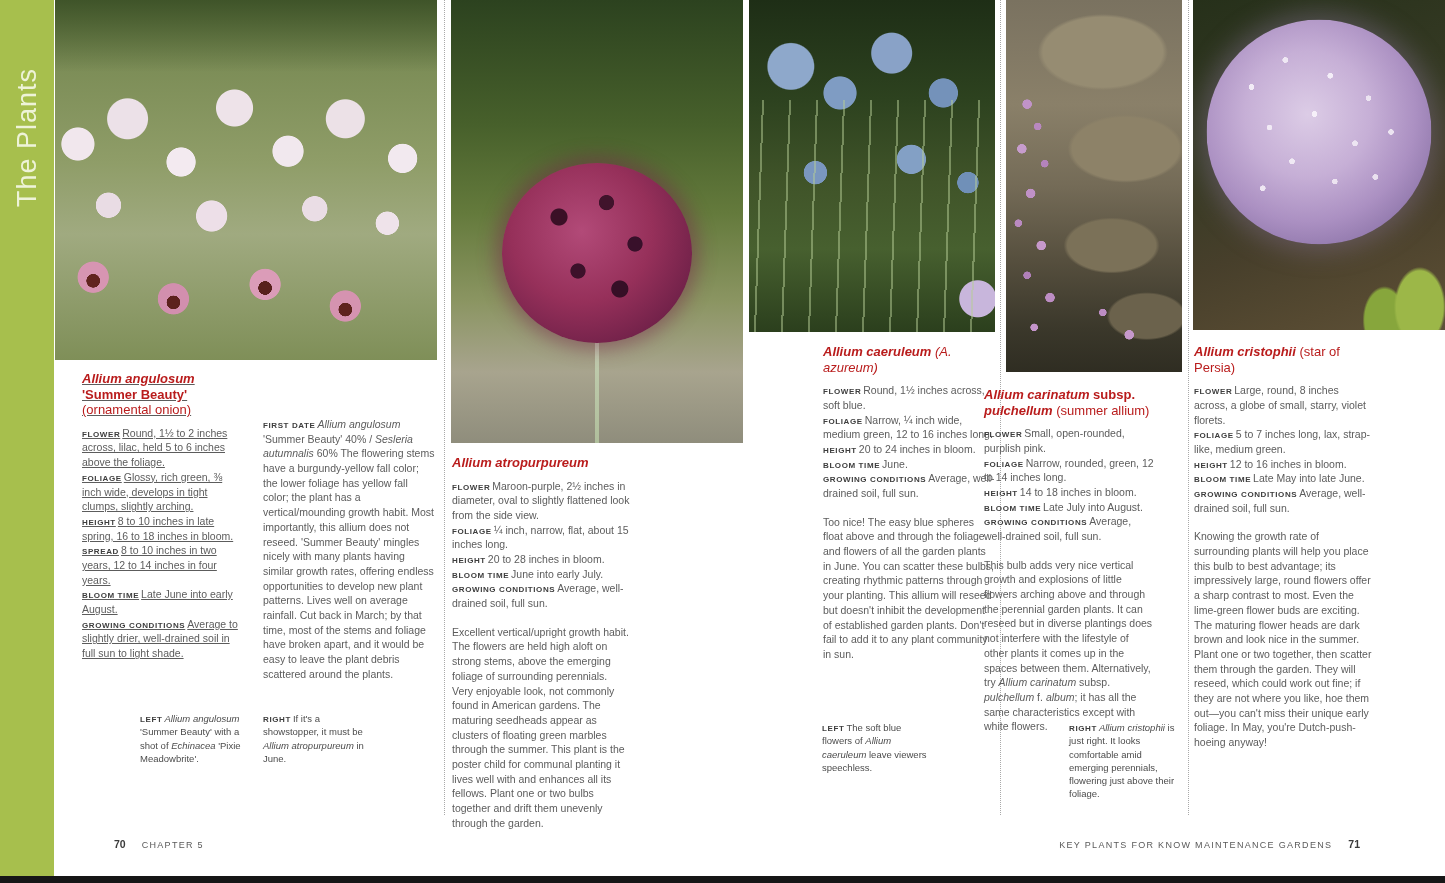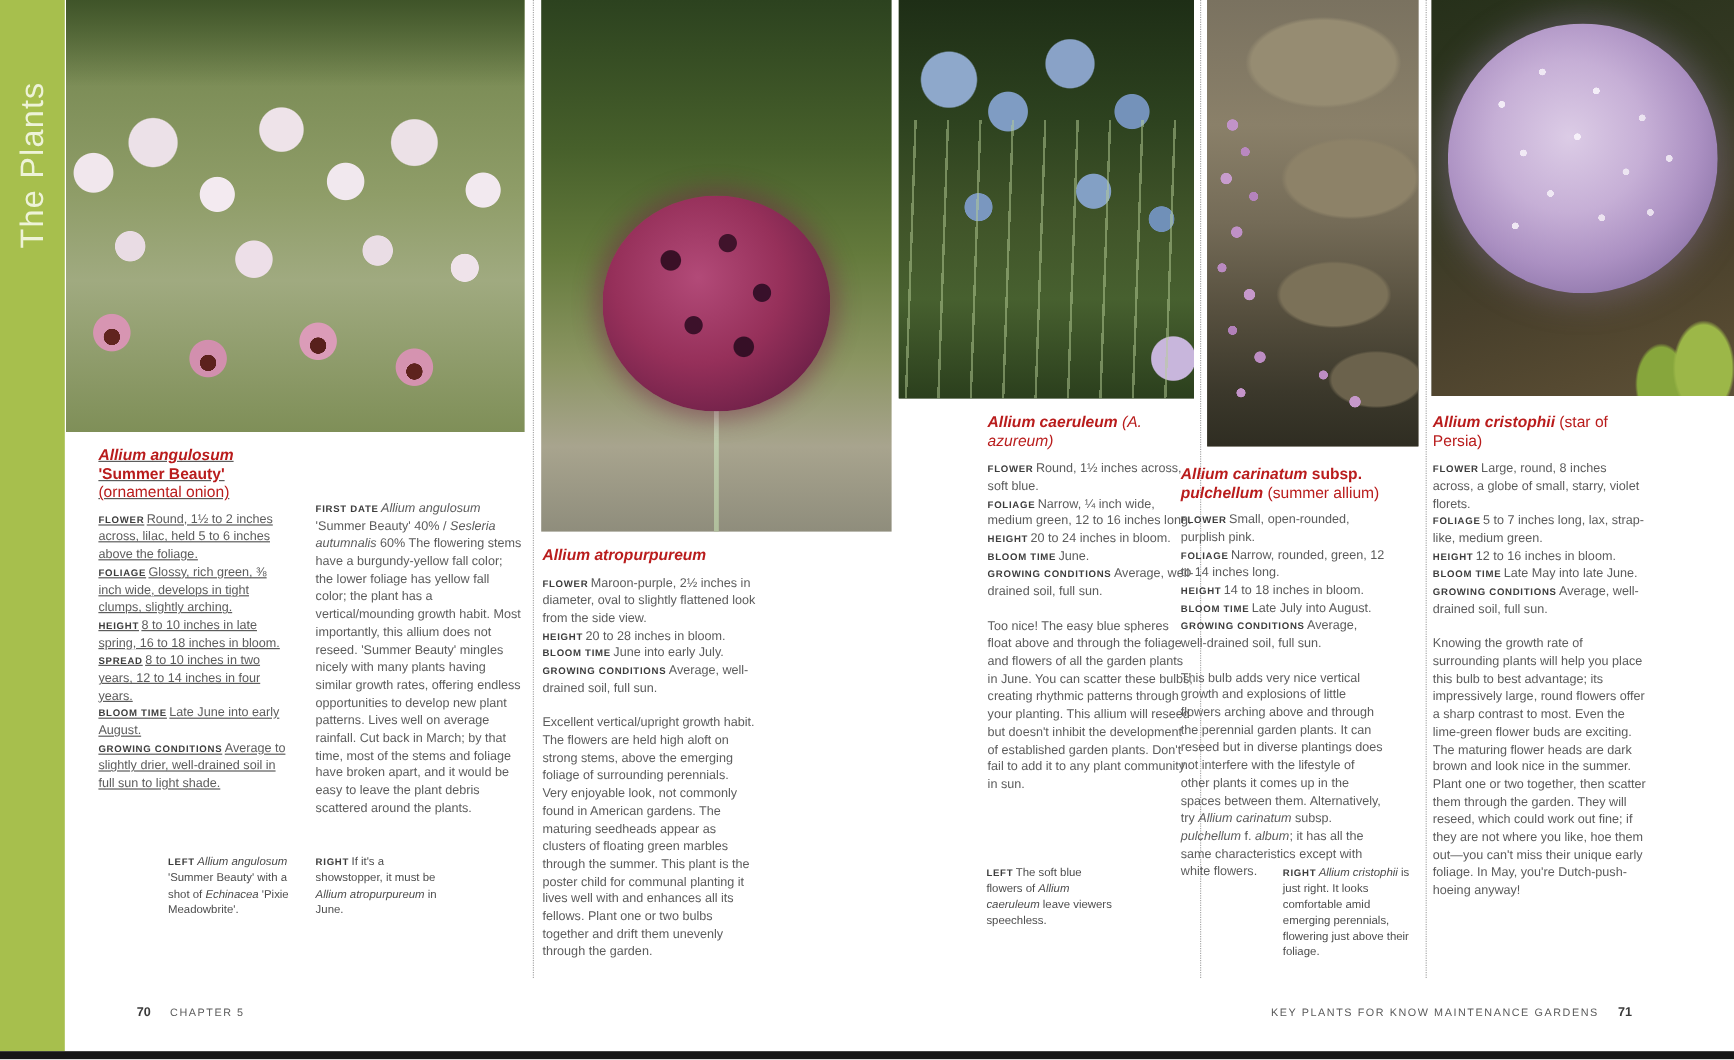--- a/index.html
+++ b/index.html
@@ -170,20 +170,21 @@
     <p class="spec"><span class="lbl">GROWING CONDITIONS</span><span>Average to slightly drier, well-drained soil in full sun to light shade.</span></p>
   </div>
 
   <div class="col" id="col-firstdate">
     <p class="spec"><span class="lbl">FIRST DATE</span><span class="it">Allium angulosum</span><span> 'Summer Beauty' 40% / </span><span class="it">Sesleria autumnalis</span><span> 60% The flowering stems have a burgundy-yellow fall color; the lower foliage has yellow fall color; the plant has a vertical/mounding growth habit. Most importantly, this allium does not reseed. 'Summer Beauty' mingles nicely with many plants having similar growth rates, offering endless opportunities to develop new plant patterns. Lives well on average rainfall. Cut back in March; by that time, most of the stems and foliage have broken apart, and it would be easy to leave the plant debris scattered around the plants.</span></p>
   </div>
 
   <div class="col" id="col-atropurpureum">
     <h3 class="plant-title"><span class="bi">Allium atropurpureum</span></h3>
     <p class="spec"><span class="lbl">FLOWER</span><span>Maroon-purple, 2½ inches in diameter, oval to slightly flattened look from the side view.</span></p>
+    <p class="spec"><span class="lbl">FOLIAGE</span><span>¼ inch, narrow, flat, about 15 inches long.</span></p>
     <p class="spec"><span class="lbl">HEIGHT</span><span>20 to 28 inches in bloom.</span></p>
     <p class="spec"><span class="lbl">BLOOM TIME</span><span>June into early July.</span></p>
     <p class="spec"><span class="lbl">GROWING CONDITIONS</span><span>Average, well-drained soil, full sun.</span></p>
     <p class="body-par">Excellent vertical/upright growth habit. The flowers are held high aloft on strong stems, above the emerging foliage of surrounding perennials. Very enjoyable look, not commonly found in American gardens. The maturing seedheads appear as clusters of floating green marbles through the summer. This plant is the poster child for communal planting it lives well with and enhances all its fellows. Plant one or two bulbs together and drift them unevenly through the garden.</p>
   </div>
 
   <div class="col" id="col-caeruleum">
     <h3 class="plant-title"><span class="bi">Allium caeruleum</span> <span class="ri">(A. azureum)</span></h3>
     <p class="spec"><span class="lbl">FLOWER</span><span>Round, 1½ inches across, soft blue.</span></p>
     <p class="spec"><span class="lbl">FOLIAGE</span><span>Narrow, ¼ inch wide, medium green, 12 to 16 inches long.</span></p>

